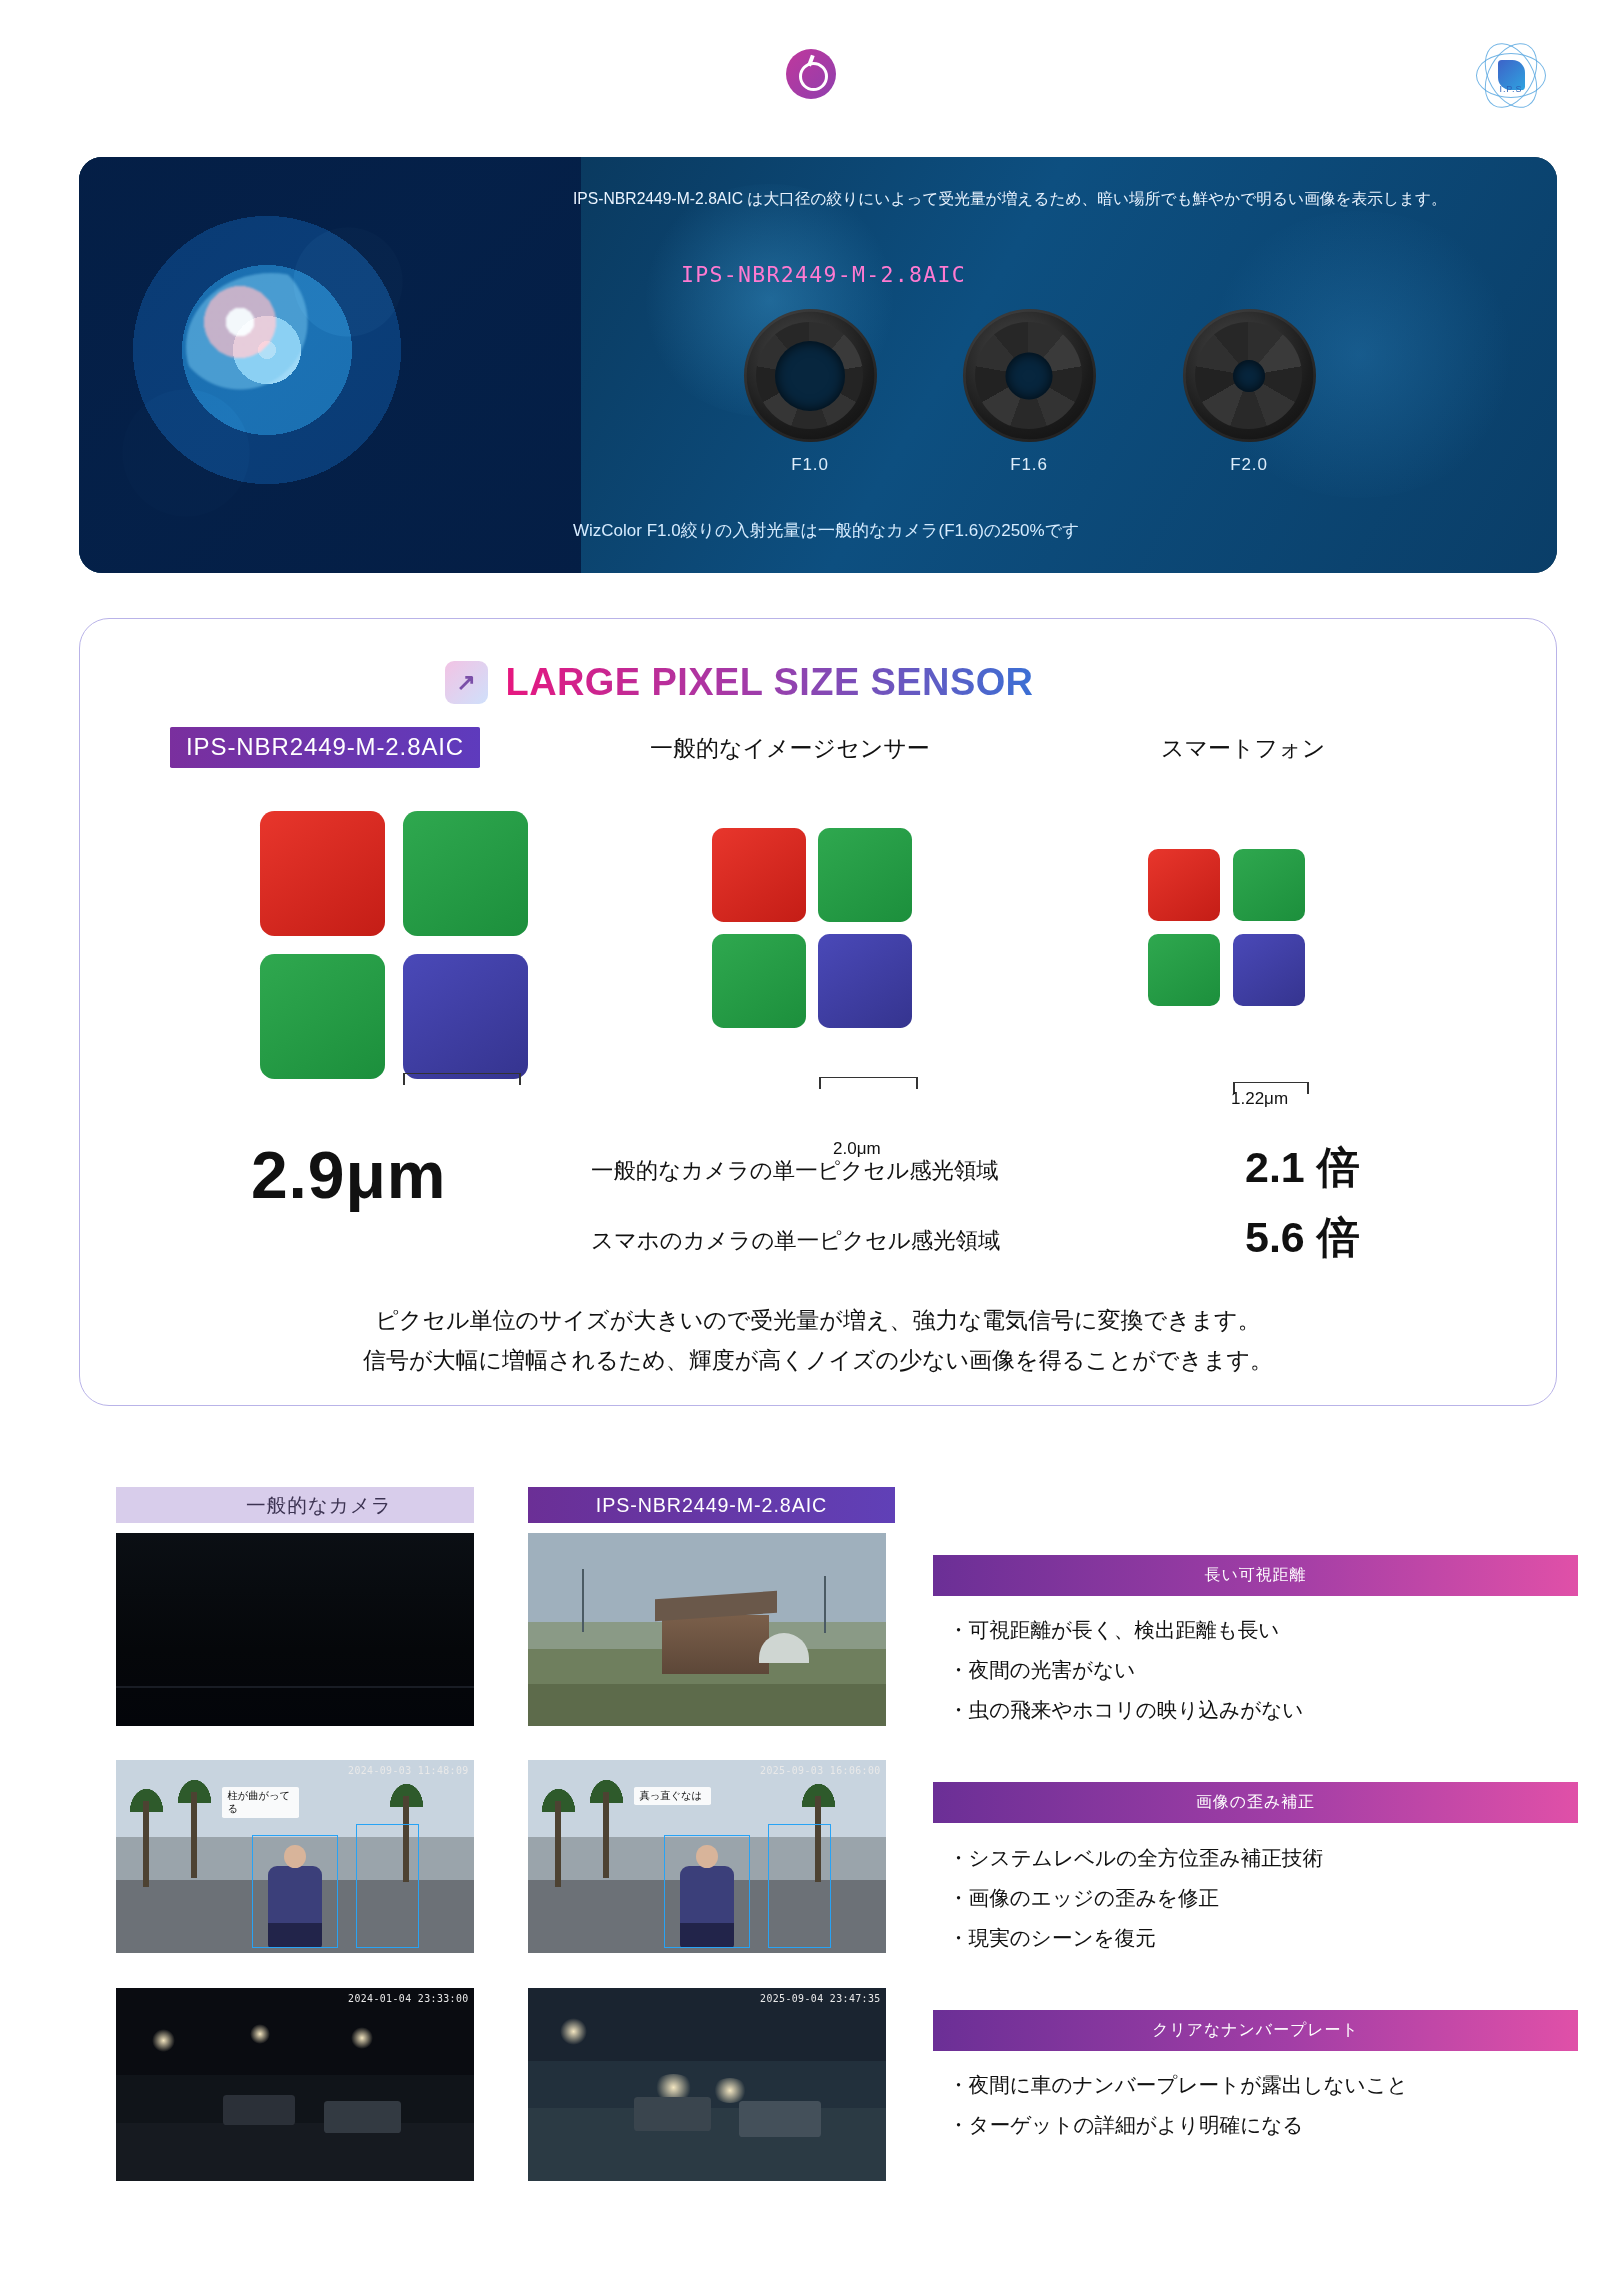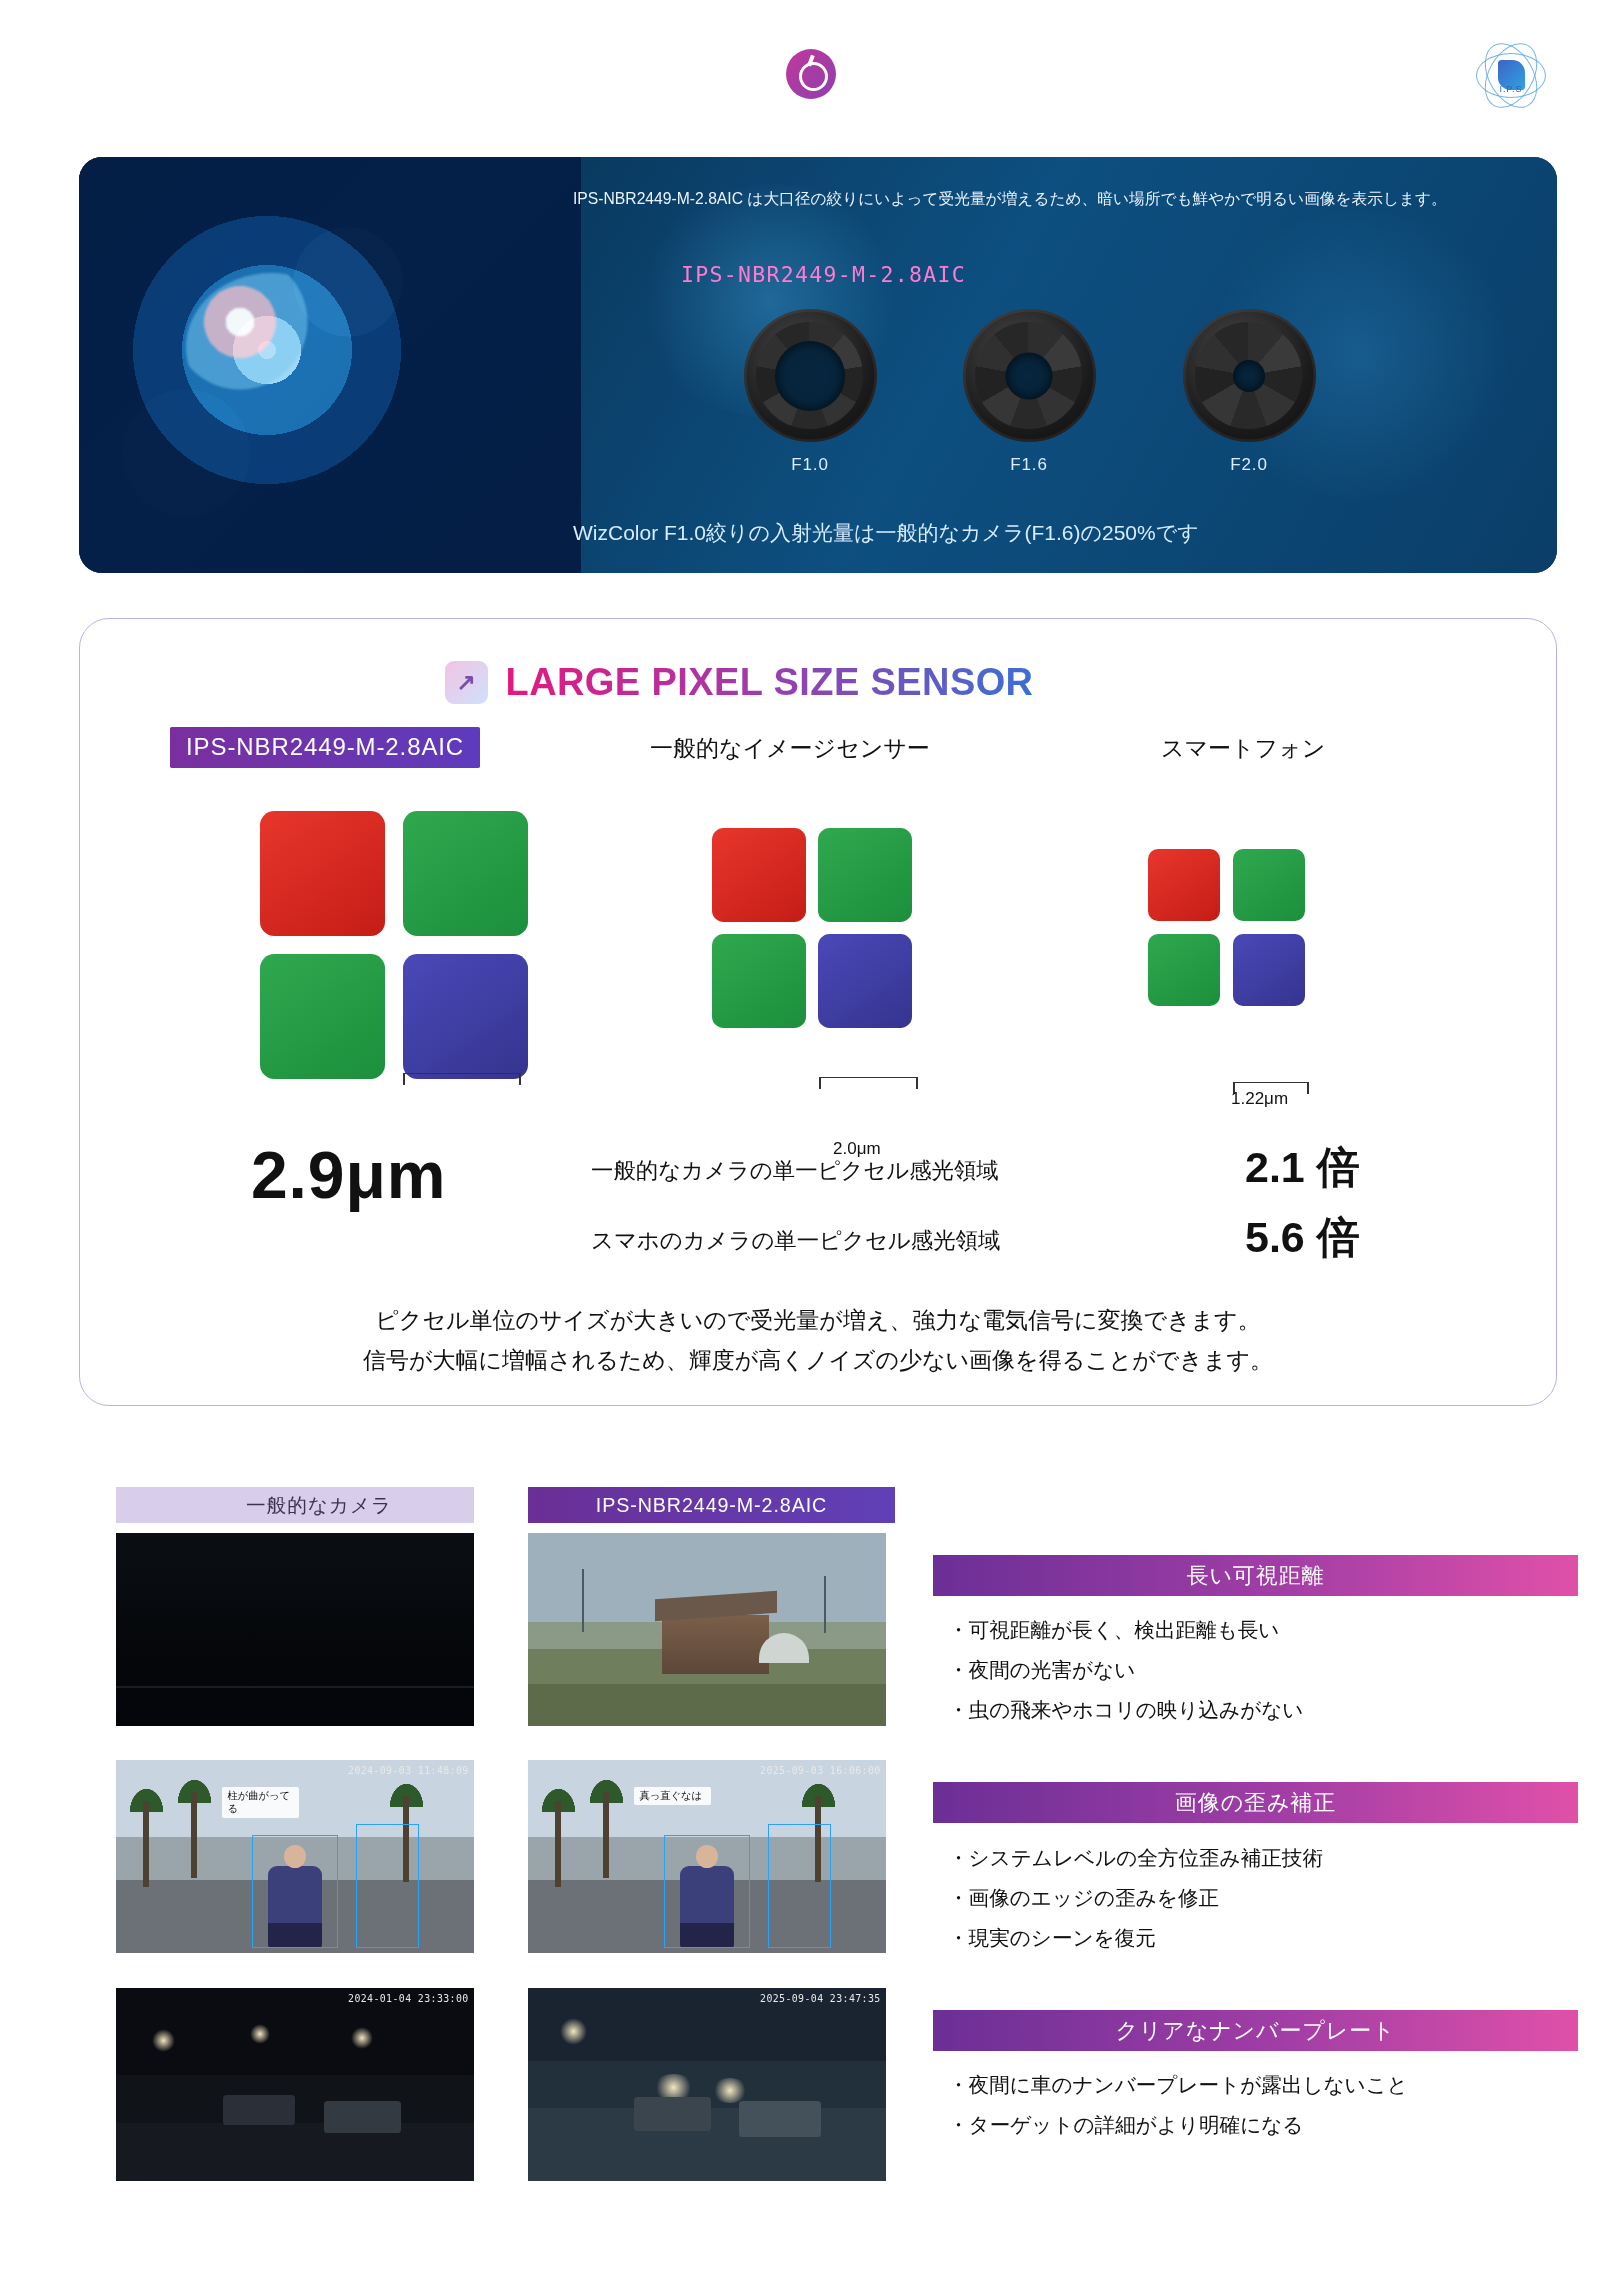--- a/index.html
+++ b/index.html
@@ -120,21 +120,21 @@
     position:absolute; left:50%; top:50%; width:107px; height:107px;
     margin:-54px 0 0 -54px; border-radius:50%;
     background:conic-gradient(#2e2e2e 0 40deg,#3a3a3a 40deg 80deg,#242424 80deg 120deg,#333 120deg 160deg,#292929 160deg 200deg,#363636 200deg 240deg,#222 240deg 280deg,#303030 280deg 320deg,#272727 320deg 360deg);
   }
   .ap-item .lbl { margin-top:12.5px; color:#dcecfa; font-size:17px; letter-spacing:0.9px; }
   .ap-pos1 { left:0;   top:0; }
   .ap-pos2 { left:219px; top:0; }
   .ap-pos3 { left:439px; top:0; }
   .banner-note {
     position:absolute; left:573px; top:519px; width:949px;
-    color:#d6ecff; font-size:21px;
+    color:#d6ecff; font-size:17px;
   }
 
   
   .s2 {
     position:absolute; left:79px; top:618px; width:1478px; height:788px;
     border:1.8px solid #b9b3e8; border-radius:30px; background:#fff;
   }
   .s2-title-row{
     position:absolute; left:0; top:43px; width:1478px;
     display:flex; justify-content:center; align-items:center; gap:18px;
@@ -307,21 +307,21 @@
   .r3b { left:528px; top:1988px;
     background:linear-gradient(180deg,#1a2430 0 38%, #22303c 38% 62%, #2b3a44 62% 100%); }
   .glow { position:absolute; border-radius:50%; background:radial-gradient(circle, rgba(255,240,200,.95), rgba(255,220,150,0) 70%); }
   .car { position:absolute; border-radius:3.6px; }
 
   
   .feat-head {
     position:absolute; height:41px; width:645px;
     background:linear-gradient(90deg,#6b2f96 0%, #a23ea6 55%, #e050a8 100%);
     color:#fff; display:flex; align-items:center; justify-content:center;
-    font-size:22px; letter-spacing:0.9px;
+    font-size:16px; letter-spacing:0.9px;
   }
   .fh1 { left:933px; top:1555px; }
   .fh2 { left:933px; top:1782px; }
   .fh3 { left:933px; top:2010px; }
   .feat-list { position:absolute; left:948px; width:681px; font-size:20.6px; color:#111; line-height:1.95; }
   .fl1 { top:1610px; } .fl2 { top:1838px; } .fl3 { top:2065px; }
   .feat-list div { white-space:nowrap; }
 </style>
 </head>
 <body>

